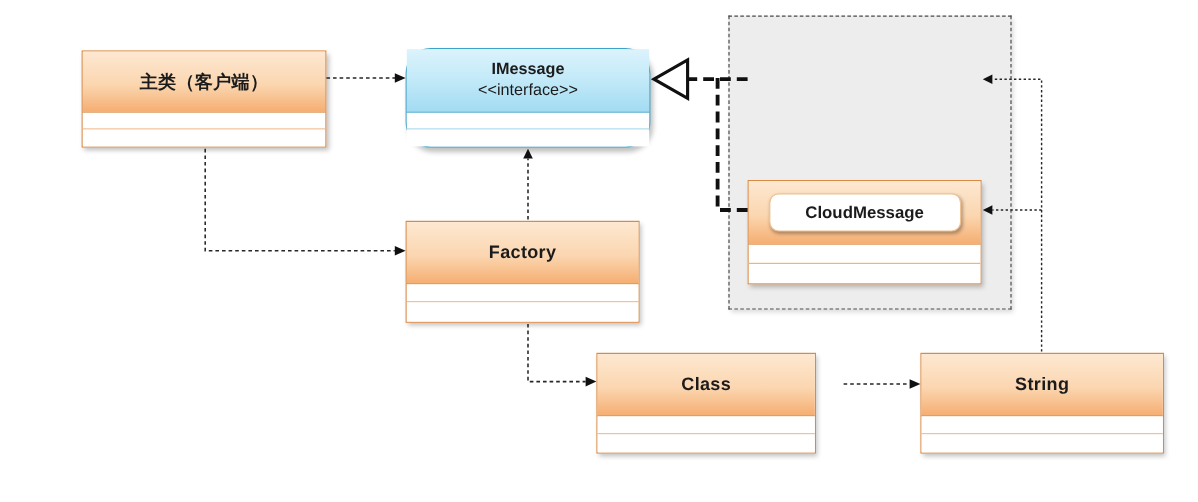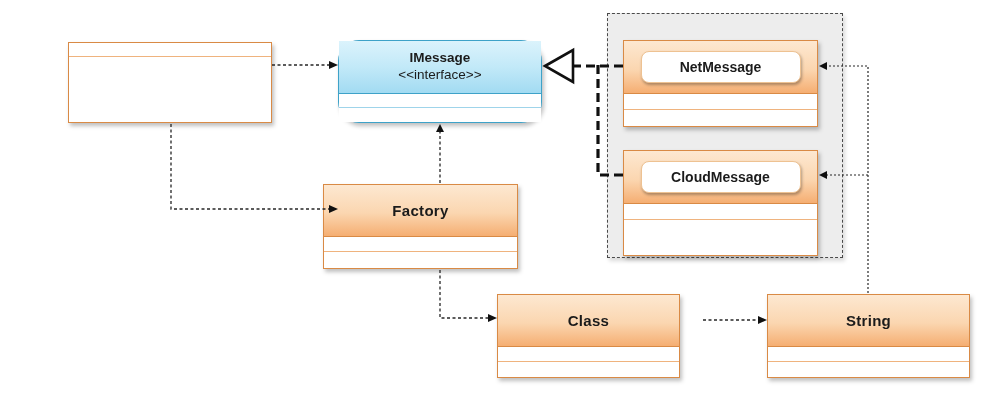--- a/index.html
+++ b/index.html
@@ -49,52 +49,46 @@
   .tri{fill:#ffffff;stroke:#101010;stroke-width:2.6;}
 </style>
 </head>
 <body>
 
 <div class="canvas">
 
   <div class="group"></div>
 
   <div class="box" style="left:68px;top:42px;width:204px;height:81px">
+    <div class="hd" style="height:50px">
+      <span class="lbl">主类（客户端）</span>
+    </div>
     <div class="row" style="height:13px"></div>
     <div class="row"></div>
   </div>
 
   <div class="box blue" style="left:338px;top:40px;width:204px;height:83px">
     <div class="hd" style="height:52px">
       <span class="lbl-sm" style="font-weight:700">IMessage</span>
       <span class="lbl-sm" style="font-weight:400">&lt;&lt;interface&gt;&gt;</span>
     </div>
     <div class="row" style="height:13px"></div>
     <div class="row"></div>
   </div>
 
-  <div class="box" style="left:323px;top:184px;width:195px;height:85px">
+  <div class="box" style="left:338px;top:184px;width:195px;height:85px">
     <div class="hd" style="height:51px">
       <span class="lbl">Factory</span>
     </div>
     <div class="row" style="height:14px"></div>
     <div class="row"></div>
   </div>
 
-  <div class="box" style="left:623px;top:40px;width:195px;height:87px">
-    <div class="hd" style="height:52px">
-      <div class="pill">
-        <span>NetMessage</span>
-      </div>
-    </div>
-    <div class="row" style="height:15px"></div>
-    <div class="row"></div>
-  </div>
 
-  <div class="box" style="left:623px;top:150px;width:195px;height:106px">
+  <div class="box" style="left:623px;top:150px;width:195px;height:87px">
     <div class="hd" style="height:52px">
       <div class="pill">
         <span>CloudMessage</span>
       </div>
     </div>
     <div class="row" style="height:15px"></div>
     <div class="row"></div>
   </div>
 
   <div class="box" style="left:497px;top:294px;width:183px;height:84px">

